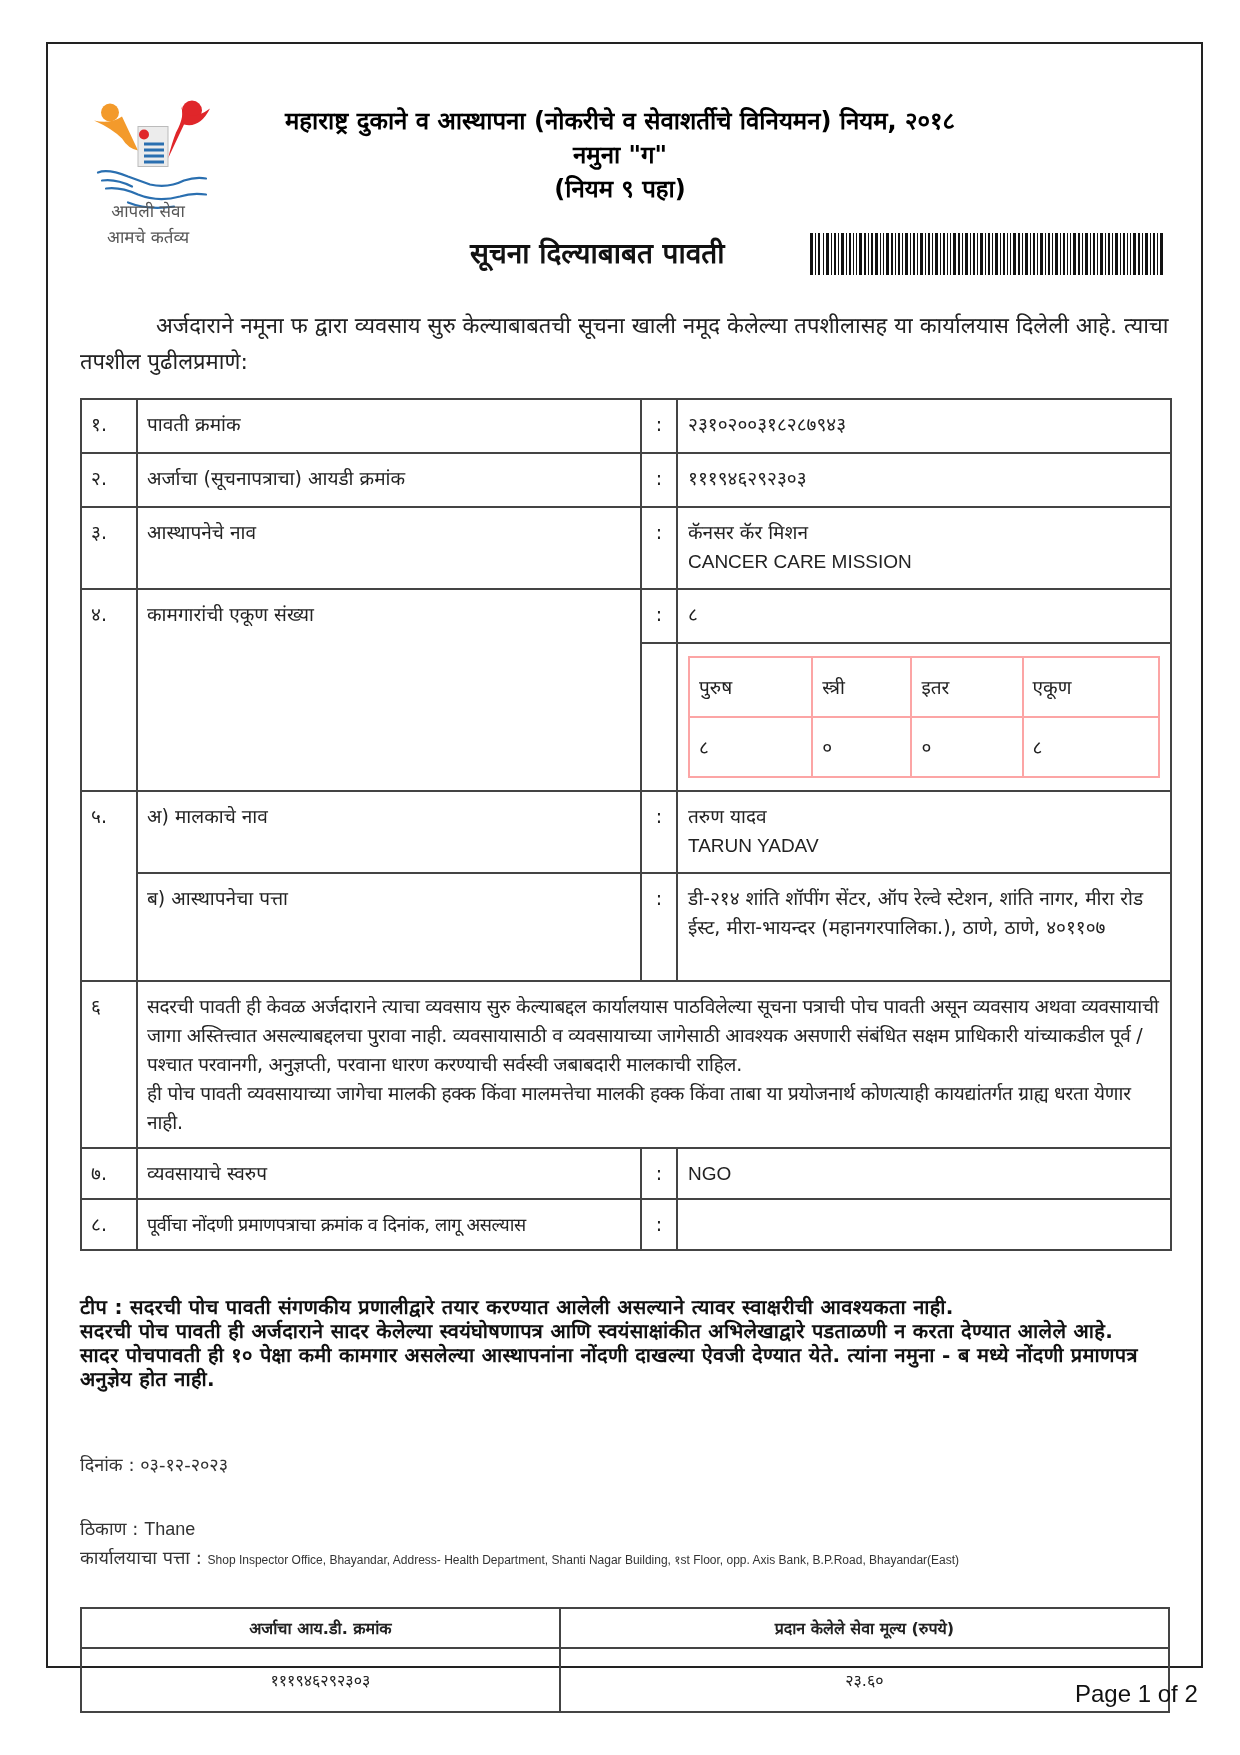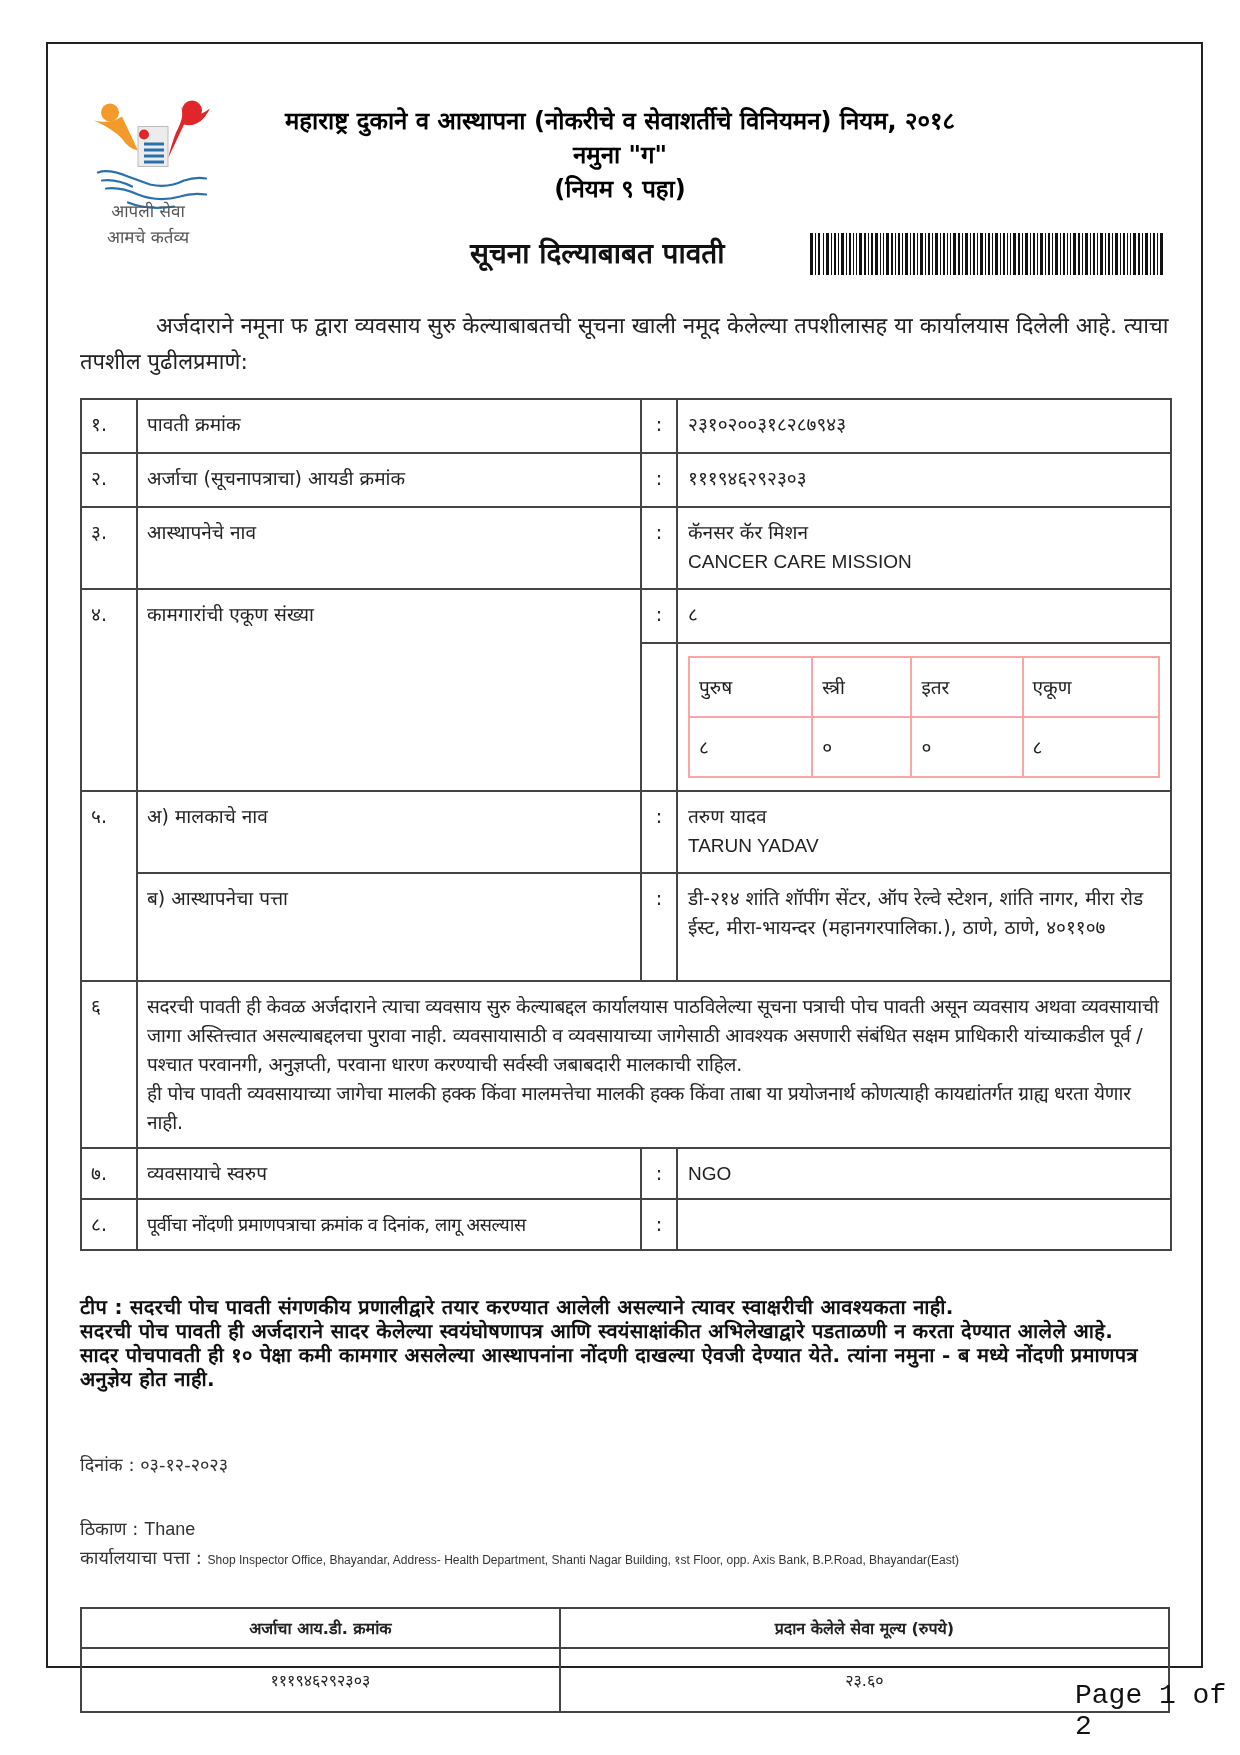--- a/index.html
+++ b/index.html
@@ -49,22 +49,22 @@
       font-size: 20px; line-height: 24px; font-weight: bold; color: #111; letter-spacing: 0.3px;
     }
     .meta { position: absolute; left: 80px; font-size: 18px; color: #333; line-height: 26px; }
     table.fee {
       position: absolute; left: 80px; top: 1607px; width: 1090px; border-collapse: collapse;
       font-size: 16px; color: #222;
     }
     table.fee td { border: 2px solid #444; text-align: center; padding: 8px; height: 22px; }
     table.fee td.h { font-weight: bold; }
     .page-num {
-      position: absolute; left: 1075px; top: 1680px; font-family: Liberation Mono, monospace;
-      font-size: 28px; color: #111;
+      position: absolute; left: 1075px; top: 1680px; font-family: Liberation Sans, sans-serif;
+      font-size: 24px; color: #111;
     }
   </style>
 </head>
 <body>
 
 <div class="outer-border"></div>
 
 <svg class="logo" viewBox="0 0 128 130">
   <circle cx="22" cy="14" r="9" fill="#F39A2B"></circle>
   <path d="M6 22 Q22 26 34 18 L50 52 Q40 50 34 40 Q24 30 6 22 Z" fill="#F39A2B"></path>

